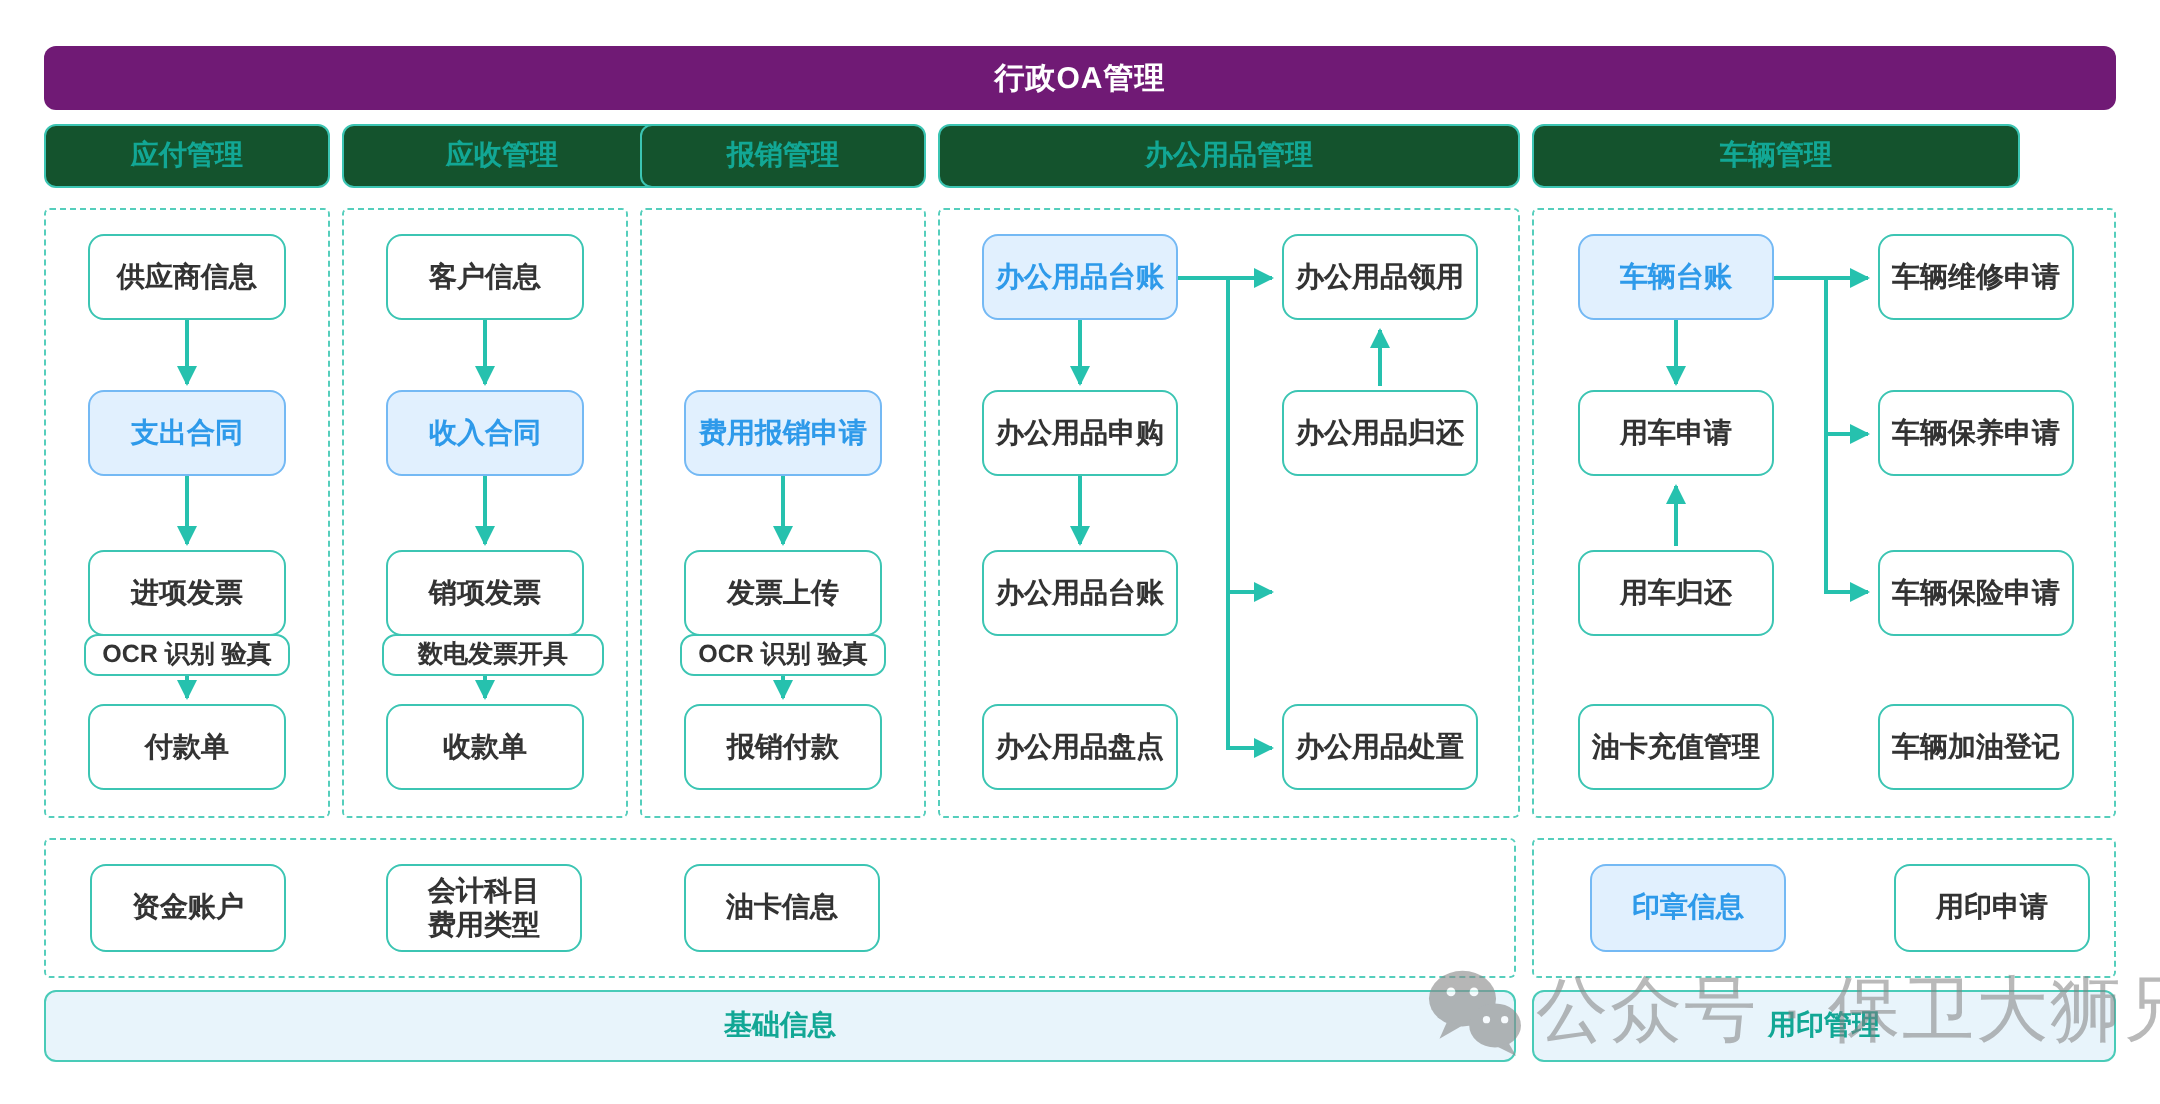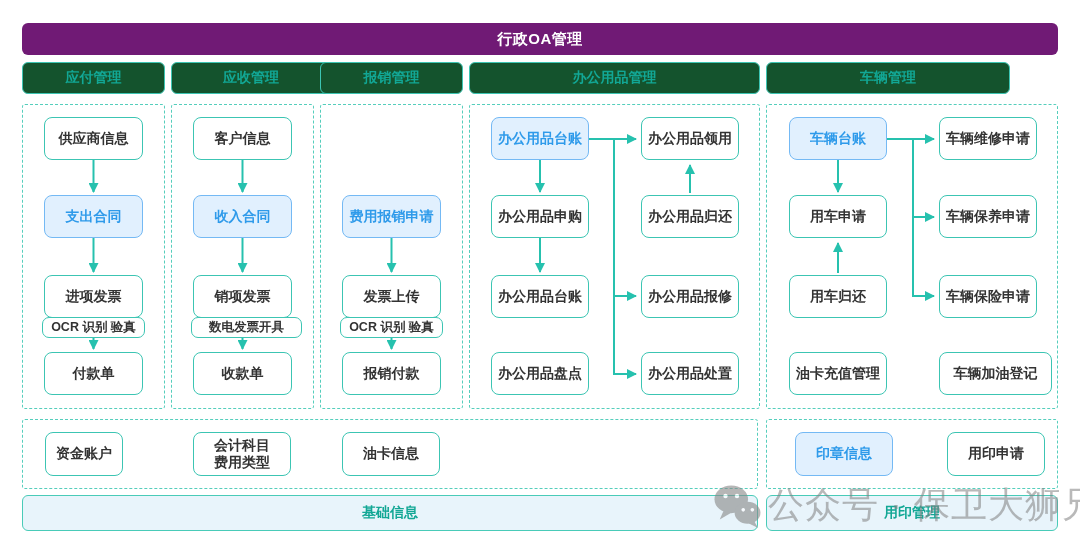--- a/index.html
+++ b/index.html
@@ -138,36 +138,35 @@
   <div class="node" style="left:342px;top:275px;width:99px">发票上传</div>
   <div class="tag" style="left:340px;top:317px;width:103px">OCR 识别 验真</div>
   <div class="node" style="left:342px;top:352px;width:99px">报销付款</div>
 
   <div class="node blue" style="left:491px;top:117px;width:98px">办公用品台账</div>
   <div class="node" style="left:491px;top:195px;width:98px">办公用品申购</div>
   <div class="node" style="left:491px;top:275px;width:98px">办公用品台账</div>
   <div class="node" style="left:491px;top:352px;width:98px">办公用品盘点</div>
   <div class="node" style="left:641px;top:117px;width:98px">办公用品领用</div>
   <div class="node" style="left:641px;top:195px;width:98px">办公用品归还</div>
-  <div class="node" style="left:641px;top:275px;width:98px">办公用品报修</div>
   <div class="node" style="left:641px;top:352px;width:98px">办公用品处置</div>
 
   <div class="node blue" style="left:789px;top:117px;width:98px">车辆台账</div>
   <div class="node" style="left:789px;top:195px;width:98px">用车申请</div>
   <div class="node" style="left:789px;top:275px;width:98px">用车归还</div>
   <div class="node" style="left:789px;top:352px;width:98px">油卡充值管理</div>
   <div class="node" style="left:939px;top:117px;width:98px">车辆维修申请</div>
   <div class="node" style="left:939px;top:195px;width:98px">车辆保养申请</div>
   <div class="node" style="left:939px;top:275px;width:98px">车辆保险申请</div>
-  <div class="node" style="left:939px;top:352px;width:113px">车辆加油登记</div>
+  <div class="node" style="left:939px;top:352px;width:98px">车辆加油登记</div>
 
   <div class="bcol" style="left:22px;width:736px"></div>
   <div class="bcol" style="left:766px;width:292px"></div>
 
-  <div class="node bnode" style="left:45px;width:78px">资金账户</div>
+  <div class="node bnode" style="left:45px;width:98px">资金账户</div>
   <div class="node bnode two-line" style="left:193px;width:98px">
     <span>会计科目</span>
     <span>费用类型</span>
   </div>
   <div class="node bnode" style="left:342px;width:98px">油卡信息</div>
   <div class="node bnode blue" style="left:795px;width:98px">印章信息</div>
   <div class="node bnode" style="left:947px;width:98px">用印申请</div>
 
   <div class="bar" style="left:22px;width:736px">基础信息</div>
   <div class="bar" style="left:766px;width:292px">用印管理</div>

